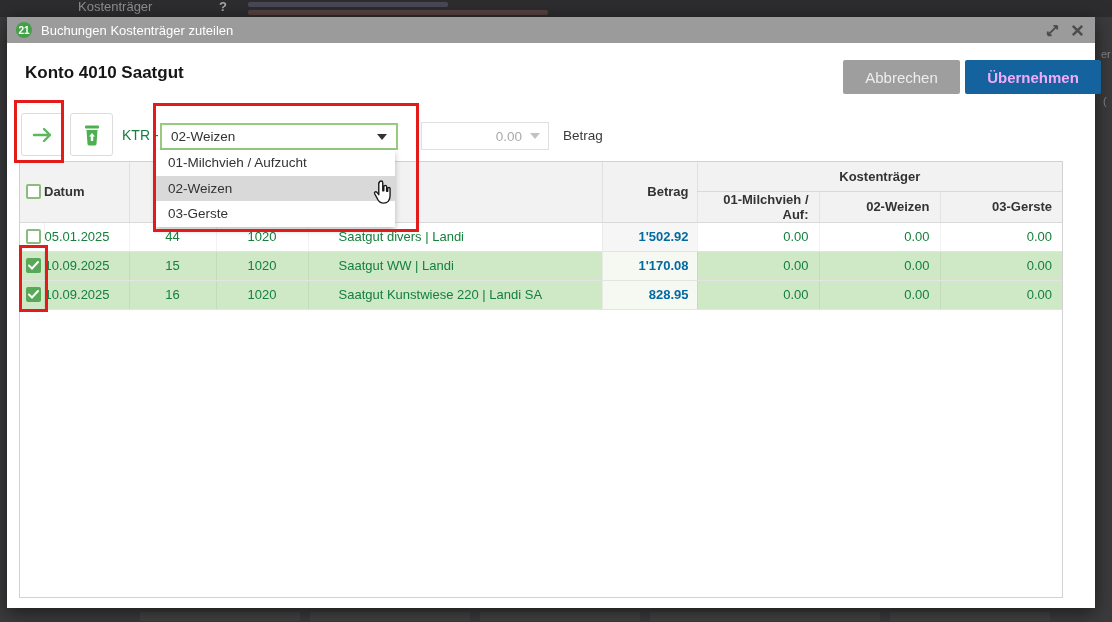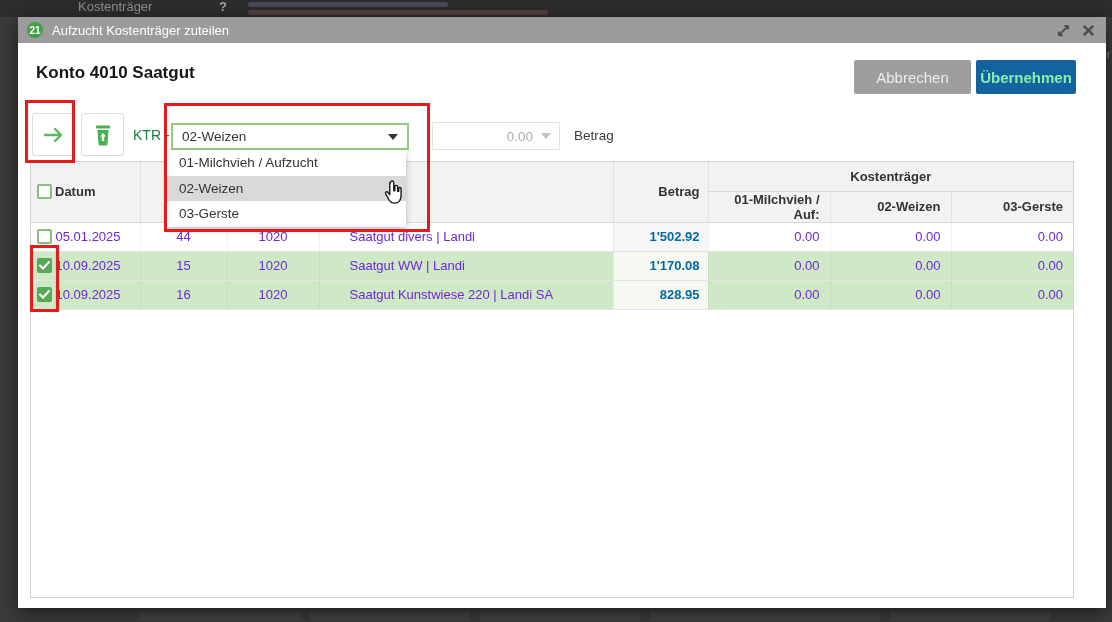--- a/index.html
+++ b/index.html
@@ -9,37 +9,37 @@
   
   .backdrop-top { position:absolute; left:0; top:0; width:1112px; height:17px;
     background:#2d2d2f; overflow:hidden; }
   .backdrop-tab { position:absolute; left:78px; top:-1px; color:#8f8f92; font-size:13px; }
   .backdrop-help { position:absolute; left:219px; top:-1px; color:#a8a8ab; font-size:13px; font-weight:bold; }
   .blurline { position:absolute; height:5px; border-radius:2px; opacity:.45; }
   .backdrop-frag { position:absolute; color:#85858a; font-size:11px; }
   .backdrop-bottomcells { position:absolute; top:612px; height:9px; background:#4a4a4c; opacity:.55; }
 
   
-  .dialog { position:absolute; left:18px; top:17px; width:1088px; height:591px;
+  .dialog { position:absolute; left:7px; top:17px; width:1088px; height:591px;
     background:#ffffff; box-shadow:0 4px 18px rgba(0,0,0,.55); }
   .titlebar { position:absolute; left:0; top:0; width:100%; height:26px;
     background:#9b9b9b; display:flex; align-items:center; }
   .badge { width:16px; height:16px; border-radius:50%; background:#43a047;
     color:#fff; font-size:10px; font-weight:bold; display:flex; align-items:center;
     justify-content:center; margin-left:9px; }
   .dlg-title { color:#fff; font-size:13px; margin-left:9px; }
   .titlebar-icons { margin-left:auto; display:flex; align-items:center; gap:10px; padding-right:10px; }
   .tb-icon { width:15px; height:15px; cursor:pointer; }
 
   .heading { position:absolute; left:18px; top:46px; font-size:17px; font-weight:bold; color:#161616; }
 
   .btn { position:absolute; top:43px; height:34px; border:none; border-radius:2px;
     font-size:15px; font-family:inherit; cursor:pointer; }
   .btn-cancel { left:836px; width:117px; background:#9e9e9e; color:#ededed; }
-  .btn-apply  { left:958px; width:100px; background:#15639e; color:#86efac; font-weight:bold; }
+  .btn-apply  { left:958px; width:136px; background:#15639e; color:#f0abfc; font-weight:bold; }
 
   
   .toolbtn { position:absolute; top:96px; width:43px; height:43px; background:#fff;
     border:1px solid #dcdcdc; border-radius:3px; display:flex; align-items:center;
     justify-content:center; cursor:pointer; }
   .toolbtn.arrow { left:14px; }
   .toolbtn.trash { left:63px; }
   .ktr-label { position:absolute; left:115px; top:110px; font-size:14px; color:#15803d; }
 
   .select { position:absolute; left:153px; top:106px; width:238px; height:27px;
@@ -69,21 +69,21 @@
   table { border-collapse:collapse; width:100%; table-layout:fixed; }
   col.c0{width:24px} col.c1{width:85px} col.c2{width:87px} col.c3{width:92px}
   col.c4{width:294px} col.c5{width:95px} col.c6{width:122px} col.c7{width:121px} col.c8{width:122px}
   thead th { background:#f2f2f2; font-size:13px; color:#333; font-weight:bold;
     border-bottom:1px solid #d9d9d9; height:29px; padding:0; }
   th.leftline, td.leftline { border-left:1px solid #e0e0e0; }
   th.datum { text-align:left; }
   th.betrag-h { text-align:right; padding-right:8px; }
   th.group { text-align:center; border-left:1px solid #e0e0e0; }
   th.sub { text-align:right; padding-right:10px; font-weight:bold; border-left:1px solid #e3e3e3; }
-  tbody td { height:29px; font-size:13px; color:#6d28d9; border-bottom:1px solid #e3e3e3;
+  tbody td { height:29px; font-size:13px; color:#15803d; border-bottom:1px solid #e3e3e3;
     border-left:1px solid rgba(0,0,0,.05); padding:0; }
   tbody td:first-child { border-left:none; }
   td.ctr { text-align:center; }
   td.txt { padding-left:30px; }
   td.amt { text-align:right; padding-right:8px; font-weight:bold; color:#0369a1; background:#f6f6f6; }
   td.num { text-align:right; padding-right:10px; }
   tr.sel td { background:#cfe8c6; }
   tr.sel td.amt { background:#f6f9f1; }
   .cbx { width:15px; height:15px; border:2px solid #8abc7d; border-radius:2px;
     background:#fff; margin-left:6px; cursor:pointer; display:flex; align-items:center; justify-content:center; }
@@ -111,21 +111,21 @@
 <div class="backdrop-bottomcells" style="left:140px;width:160px;"></div>
 <div class="backdrop-bottomcells" style="left:310px;width:160px;"></div>
 <div class="backdrop-bottomcells" style="left:480px;width:160px;"></div>
 <div class="backdrop-bottomcells" style="left:650px;width:230px;"></div>
 <div class="backdrop-bottomcells" style="left:890px;width:160px;"></div>
 
 <div class="dialog">
 
   <div class="titlebar">
     <div class="badge">21</div>
-    <div class="dlg-title">Aufzucht Kostenträger zuteilen</div>
+    <div class="dlg-title">Buchungen Kostenträger zuteilen</div>
     <div class="titlebar-icons">
       <svg class="tb-icon" viewBox="0 0 16 16">
         <path d="M3 13 L13 3 M13 3 h-4 M13 3 v4 M3 13 h4 M3 13 v-4" stroke="#4c4c4c" stroke-width="2" fill="none"></path>
       </svg>
       <svg class="tb-icon" viewBox="0 0 16 16">
         <path d="M3 3 L13 13 M13 3 L3 13" stroke="#4c4c4c" stroke-width="2.6" fill="none"></path>
       </svg>
     </div>
   </div>
 

